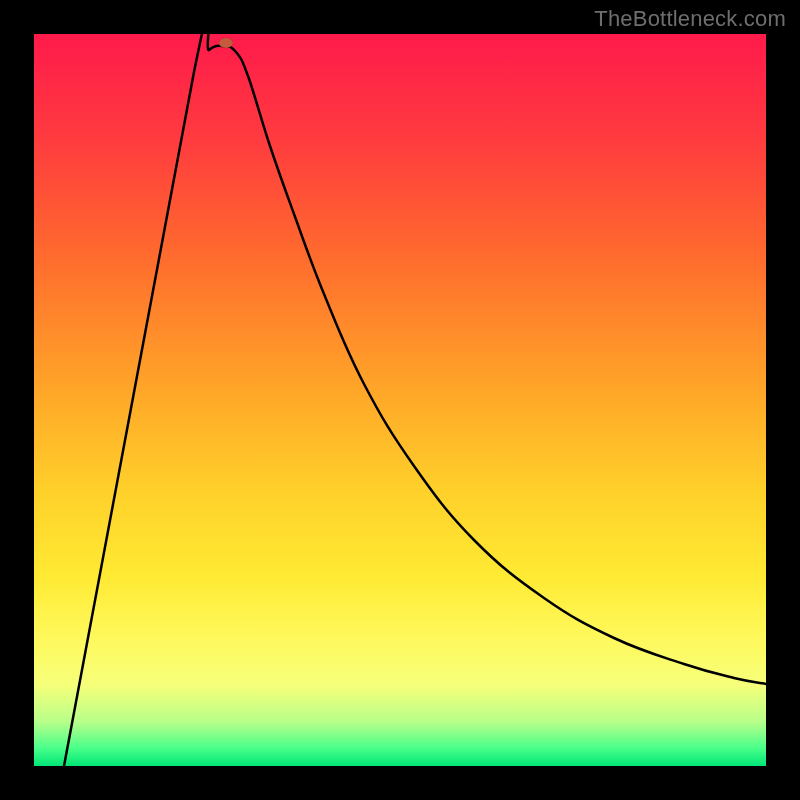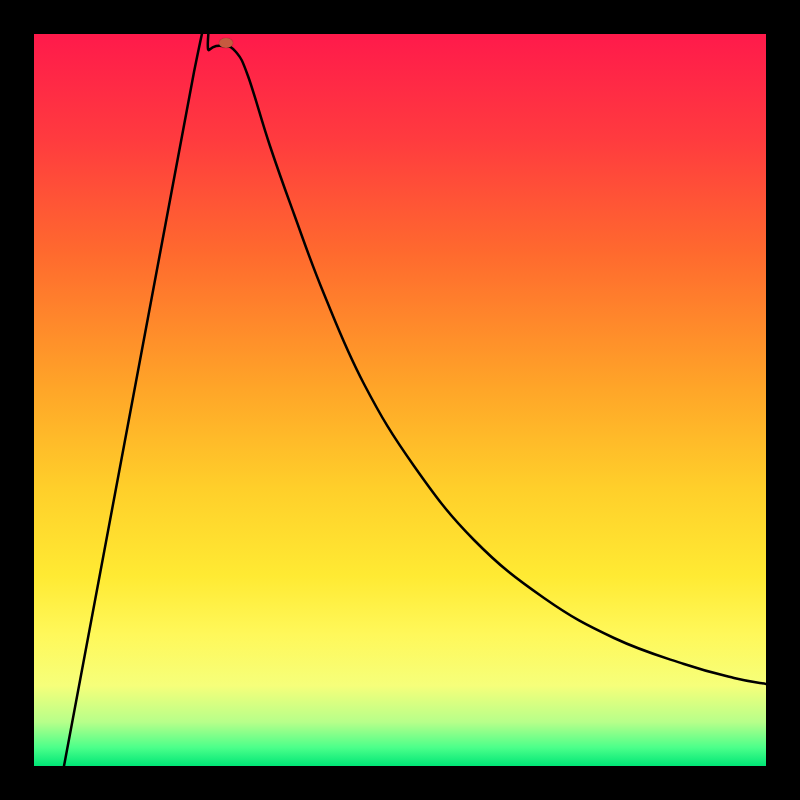--- a/index.html
+++ b/index.html
@@ -91,14 +91,15 @@
     </svg>
 
     <svg class="curve" viewBox="0 0 732 732" preserveAspectRatio="none">
       <path id="curve-path" d="M 30 732 L 160 38 C 189 -105.19999999999999, 169 21.2, 175 16 C 181 10.8, 184.6 11.6, 190 12 C 195.4 12.4, 197.2 12, 202 18 C 206.8 24, 207.2 23.2, 214 42 C 220.8 60.8, 226.8 84.4, 236 112 C 245.2 139.6, 249.2 150.4, 260 180 C 270.8 209.6, 276 226, 290 260 C 304 294, 312 315.6, 330 350 C 348 384.4, 358 400.8, 380 432 C 402 463.2, 414 479.6, 440 506 C 466 532.4, 482 544.4, 510 564 C 538 583.6, 552 590.8, 580 604 C 608 617.2, 626 622, 650 630 C 674 638, 683.6 640, 700 644 C 716.4 648, 725.6 648.8, 732 650"></path>
     </svg>
 
     <div class="marker" style="left: 192px; top: 9px; background: rgb(198, 90, 63);"></div>
 
   </div>
 
+  <div class="watermark">TheBottleneck.com</div>
 
 </div>
 
 </body></html>

